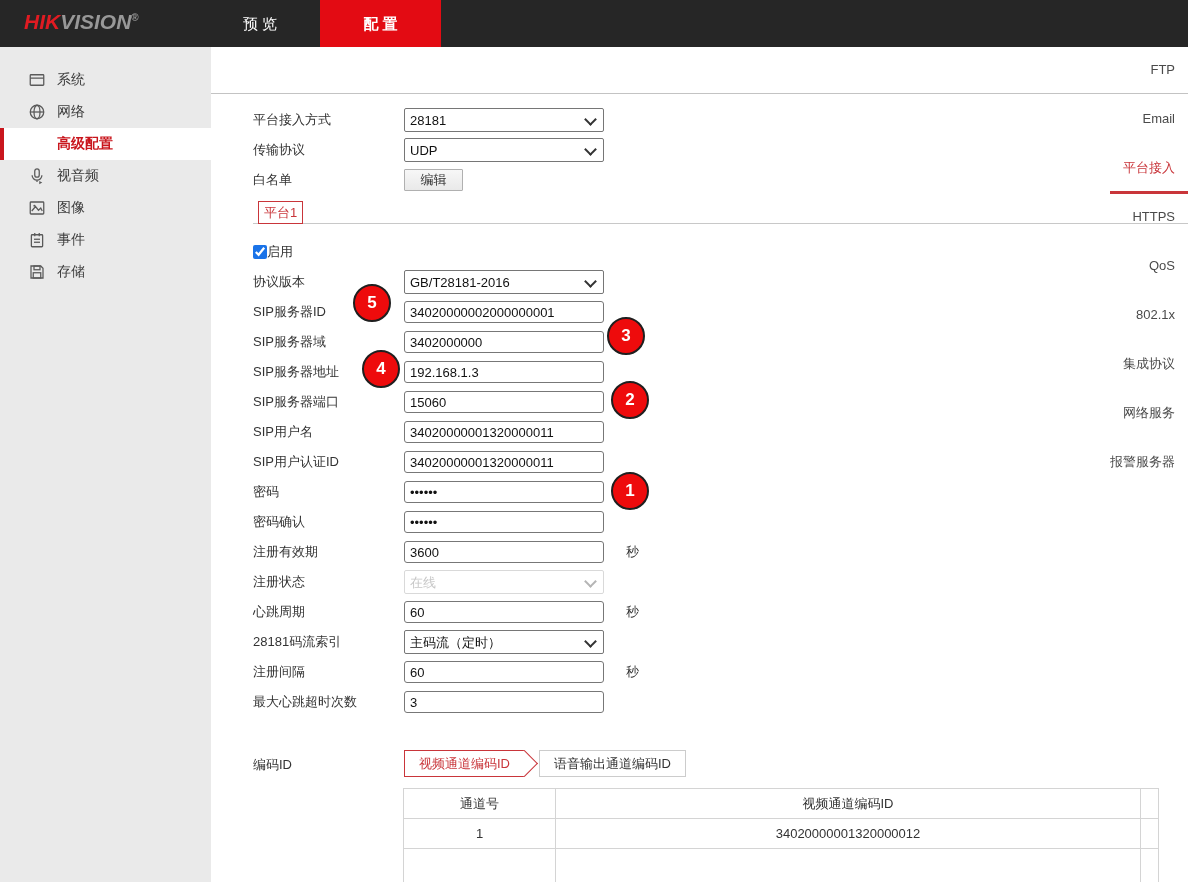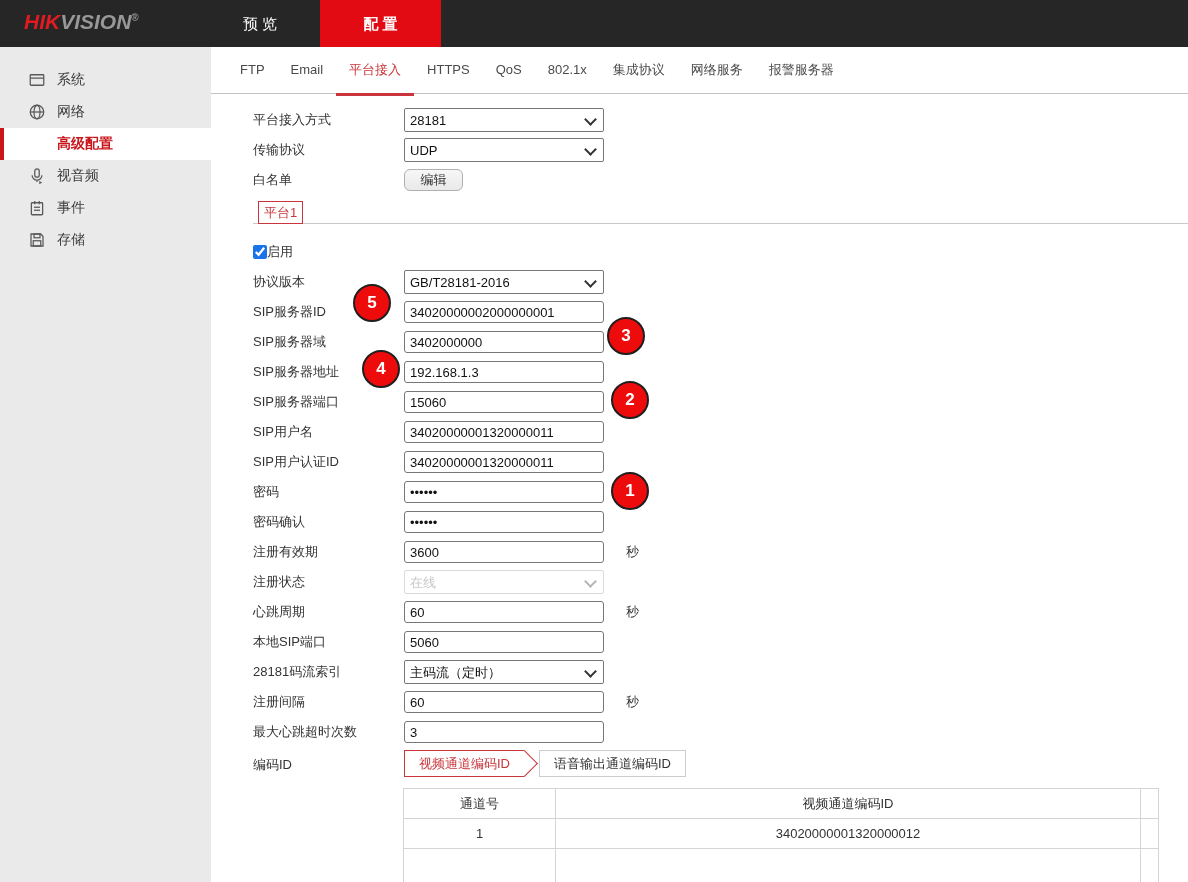--- a/index.html
+++ b/index.html
@@ -22,34 +22,34 @@
   .side-item { height:32px; display:flex; align-items:center; font-size:14px; color:#3c3c3c; cursor:pointer; }
   .side-item .ico { width:20px; height:20px; margin-left:27px; display:inline-flex; align-items:center; justify-content:center; }
   .side-item .lbl { margin-left:10px; }
   .side-item.child .lbl { margin-left:57px; }
   .side-item.active { background:#fff; border-left:4px solid #c9161d; }
   .side-item.active .lbl { margin-left:53px; color:#c9161d; font-weight:bold; }
   .ico svg { stroke:#5a5a5a; fill:none; stroke-width:1.7; }
   
   .content { position:absolute; top:47px; left:211px; width:977px; height:835px; background:#fff; }
   
-  .tabbar { position:absolute; top:0; left:0; width:977px; height:47px; border-bottom:1px solid #c3c3c3; display:flex; align-items:flex-start; padding-left:16px; }
+  .tabbar { position:absolute; top:0; left:0; width:977px; height:47px; border-bottom:1px solid #c3c3c3; display:flex; align-items:flex-end; padding-left:16px;flex-direction:column; }
   .tab { padding:0 13px; font-size:13px; color:#4a4a4a; line-height:46px; cursor:pointer; border-bottom:3px solid transparent; white-space:nowrap; }
   .tab.active { color:#c9353a; border-bottom:3px solid #c9353a; }
   
   .frow { display:flex; align-items:center; height:30px; }
   .frow .flabel { width:151px; font-size:13px; color:#333; flex:none; }
   .unit { margin-left:22px; font-size:13px; color:#333; }
   input.txt { width:200px; height:22px; border:1px solid #777; border-radius:3px; padding:0 5px; font-size:13px; font-family:"Liberation Sans",sans-serif; color:#111; background:#fff; }
   .selwrap { position:relative; display:inline-block; }
   select.sel { appearance:none; -webkit-appearance:none; width:200px; height:24px; border:1px solid #767676; border-radius:2px; background:#fff; padding:0 20px 0 5px; font-size:13px; font-family:"Liberation Sans",sans-serif; color:#111; }
   .selwrap::after { content:""; position:absolute; right:9px; top:7px; width:7px; height:7px; border-right:2px solid #333; border-bottom:2px solid #333; transform:rotate(45deg); pointer-events:none; }
   .selwrap.disabled::after { border-color:#b5b5b5; }
   select.sel:disabled { color:#b0b0b0; border-color:#c9c9c9; background:#fff; }
-  .btn { width:59px; height:22px; border:1px solid #b0b0b0; background:linear-gradient(#f7f7f7,#e9e9e9); font-size:13px; color:#333; border-radius:6px; cursor:pointer; font-family:"Liberation Sans",sans-serif; }
+  .btn { width:59px; height:22px; border:1px solid #b0b0b0; background:linear-gradient(#f7f7f7,#e9e9e9); font-size:13px; color:#333; border-radius:1px; cursor:pointer; font-family:"Liberation Sans",sans-serif; }
   .sectionA { position:absolute; top:58px; left:42px; }
   .platform-line { position:absolute; top:176px; left:42px; right:0; height:1px; background:#c8c8c8; }
   .platform-tab { position:absolute; top:154px; left:47px; width:45px; height:23px; background:#fff; border:1px solid #c9353a; color:#c9353a; font-size:13px; text-align:center; line-height:21px; z-index:2; cursor:pointer; }
   .sectionB { position:absolute; top:190px; left:42px; }
   .chkrow { display:flex; align-items:center; height:30px; }
   .chkrow input { width:14px; height:14px; accent-color:#1a73e8; margin:0; }
   .chkrow .clabel { font-size:13px; color:#333; }
   
   .encode-row { position:absolute; top:703px; left:42px; display:flex; align-items:flex-start; }
   .encode-row .flabel { width:151px; font-size:13px; color:#333; padding-top:6px; flex:none; }
@@ -109,20 +109,30 @@
   <div class="side-item">
     <span class="ico">
       <svg width="18" height="18" viewBox="0 0 24 24">
           <rect x="9" y="2.5" width="6" height="11" rx="3"></rect>
           <path d="M5.5 11 a6.5 6.5 0 0 0 13 0"></path>
           <line x1="12" y1="17.5" x2="12" y2="20"></line>
           <path d="M15 18.5 l4 2.2 -4 2.2 z" fill="#5a5a5a" stroke="none"></path>
         </svg>
     </span>
     <span class="lbl">视音频</span>
+  </div>
+  <div class="side-item">
+    <span class="ico">
+      <svg width="18" height="18" viewBox="0 0 24 24">
+          <rect x="3" y="4" width="18" height="16" rx="1"></rect>
+          <path d="M5 16 l5 -6 4 5 3 -3 2 4"></path>
+          <circle cx="8.5" cy="9" r="1.4" fill="#5a5a5a" stroke="none"></circle>
+        </svg>
+    </span>
+    <span class="lbl">图像</span>
   </div>
   <div class="side-item">
     <span class="ico">
       <svg width="18" height="18" viewBox="0 0 24 24">
           <rect x="4.5" y="5" width="15" height="16" rx="1"></rect>
           <line x1="9" y1="2.5" x2="9" y2="7"></line>
           <line x1="15" y1="2.5" x2="15" y2="7"></line>
           <line x1="8" y1="11" x2="16" y2="11"></line>
           <line x1="8" y1="15" x2="16" y2="15"></line>
         </svg>
@@ -220,24 +230,20 @@
       <span class="unit">秒</span>
     </div>
     <div class="frow">
       <span class="flabel">注册状态</span>
       <span class="selwrap disabled"><select class="sel" disabled=""><option>在线</option></select></span>
     </div>
     <div class="frow">
       <span class="flabel">心跳周期</span>
       <input class="txt" value="60" style="">
       <span class="unit">秒</span>
-    </div>
-    <div class="frow">
-      <span class="flabel">本地SIP端口</span>
-      <input class="txt" value="5060" style="">
     </div>
     <div class="frow">
       <span class="flabel">28181码流索引</span>
       <span class="selwrap"><select class="sel"><option>主码流（定时）</option></select></span>
     </div>
     <div class="frow">
       <span class="flabel">注册间隔</span>
       <input class="txt" value="60" style="">
       <span class="unit">秒</span>
     </div>

